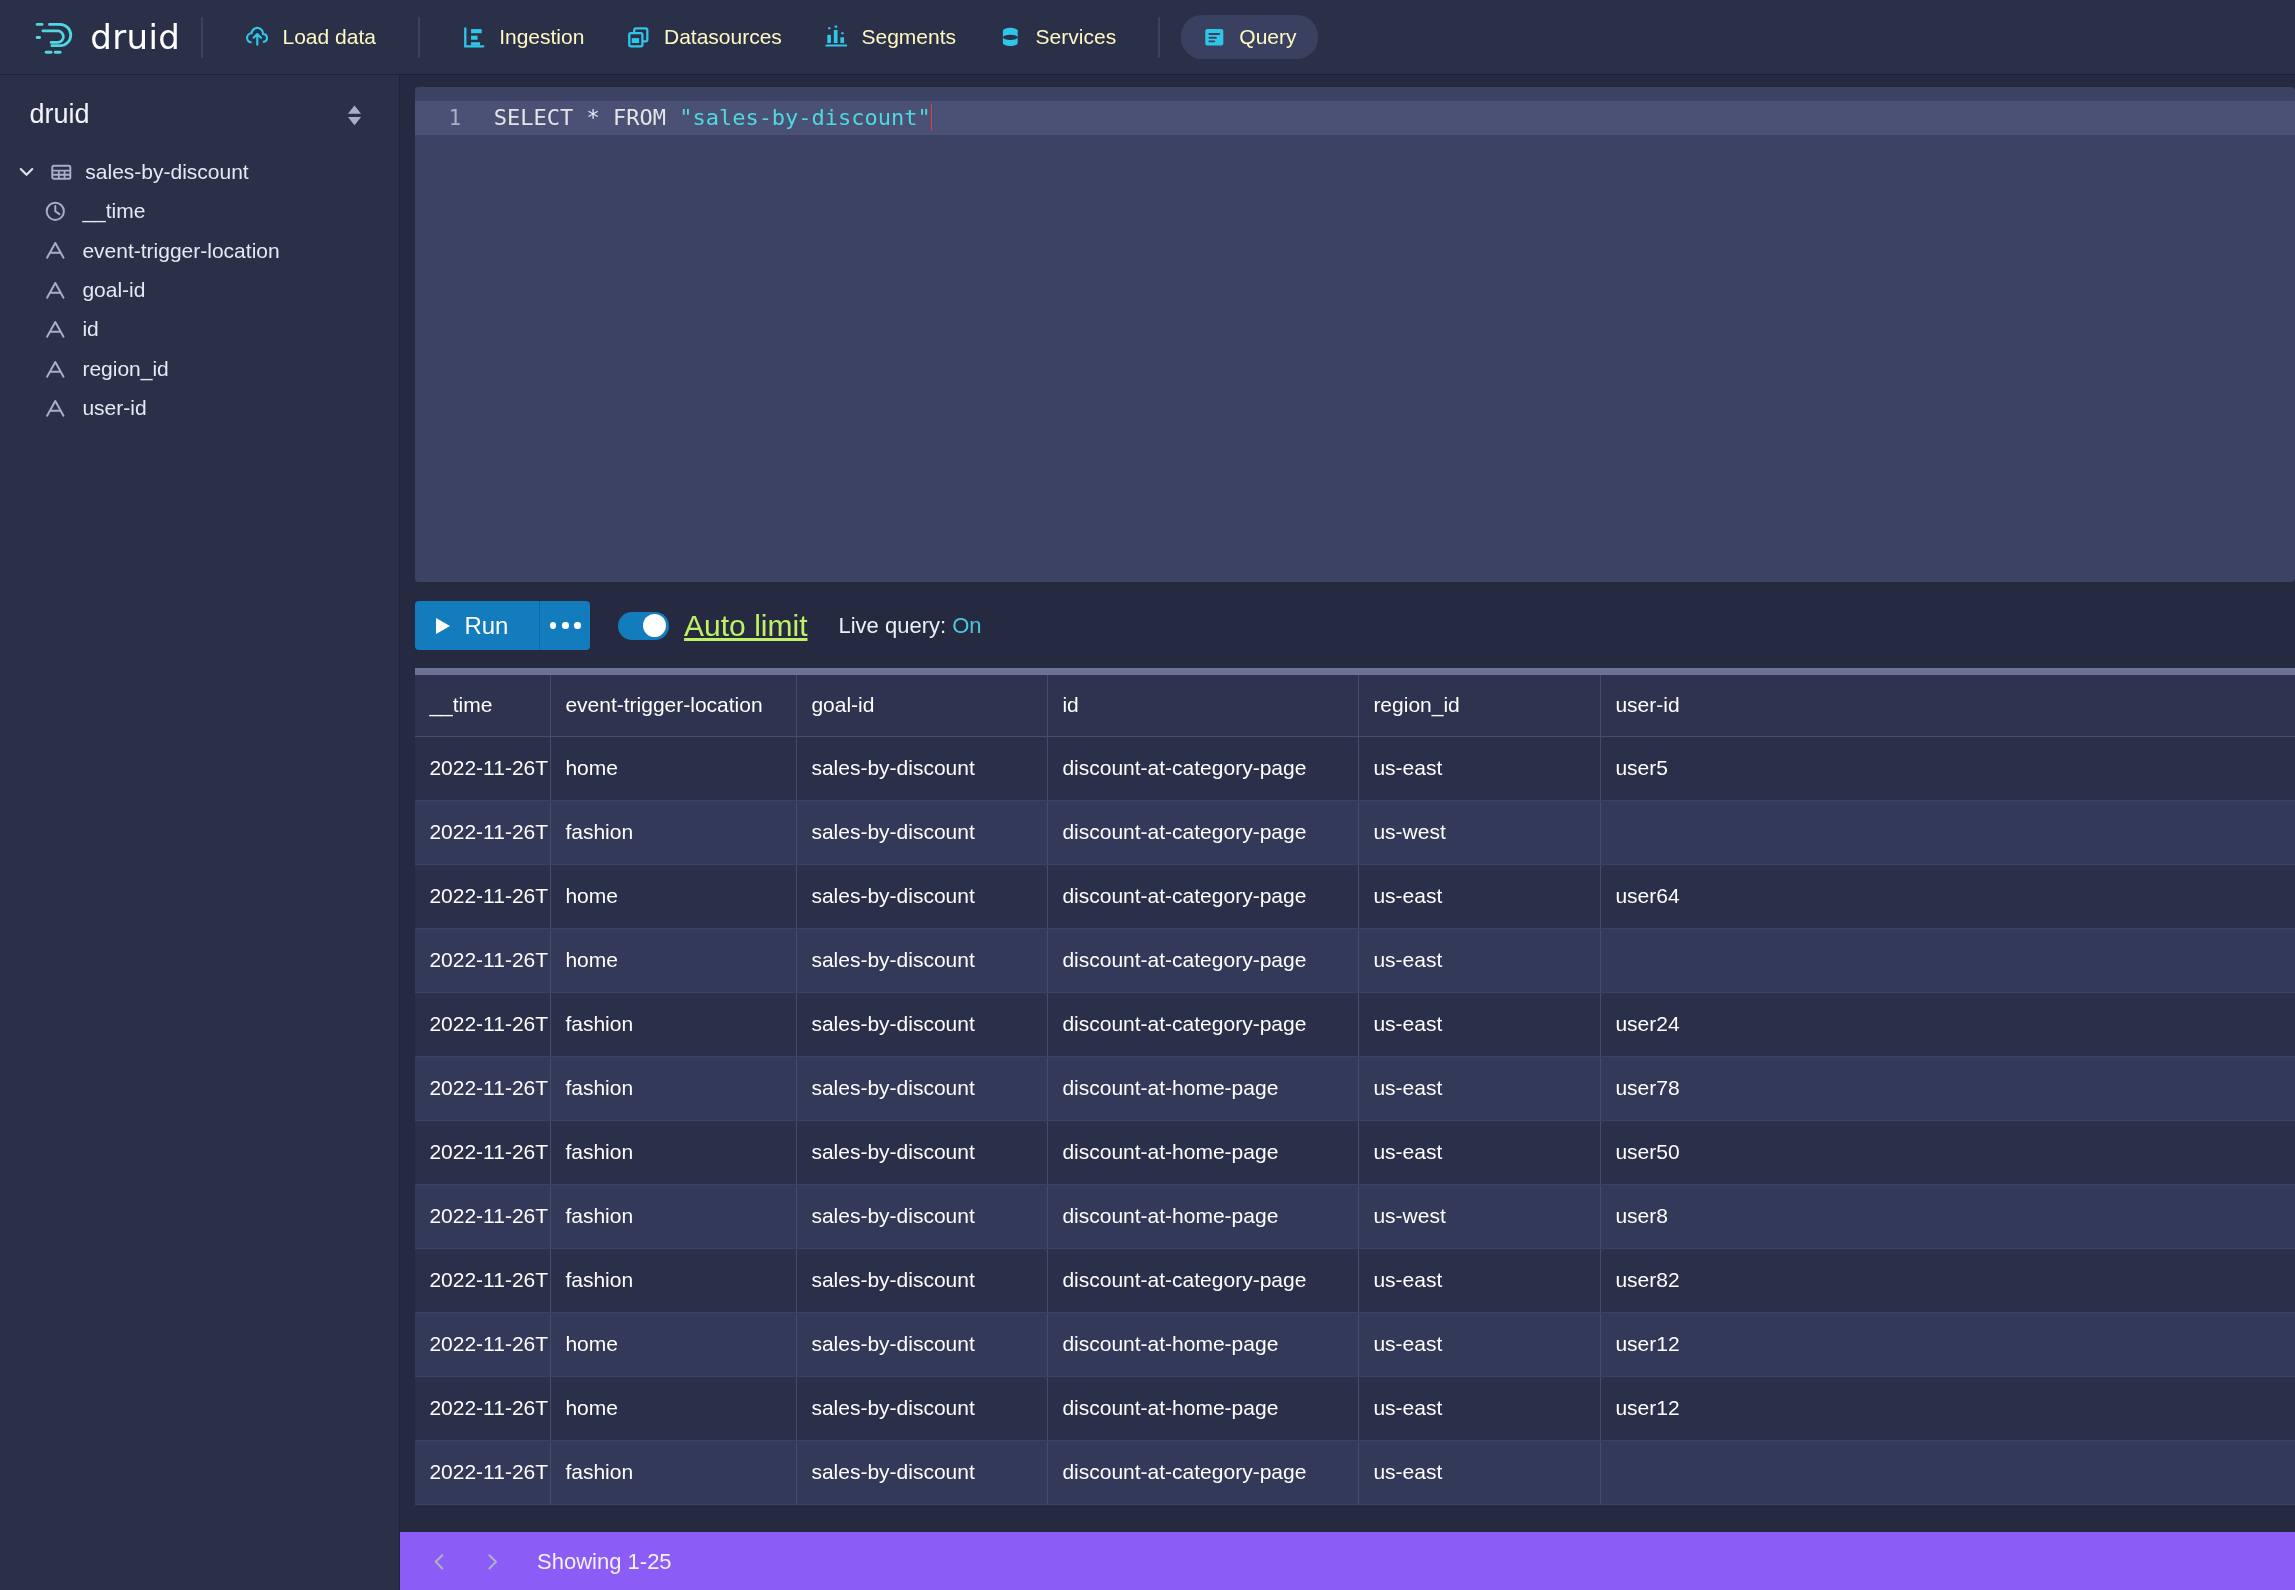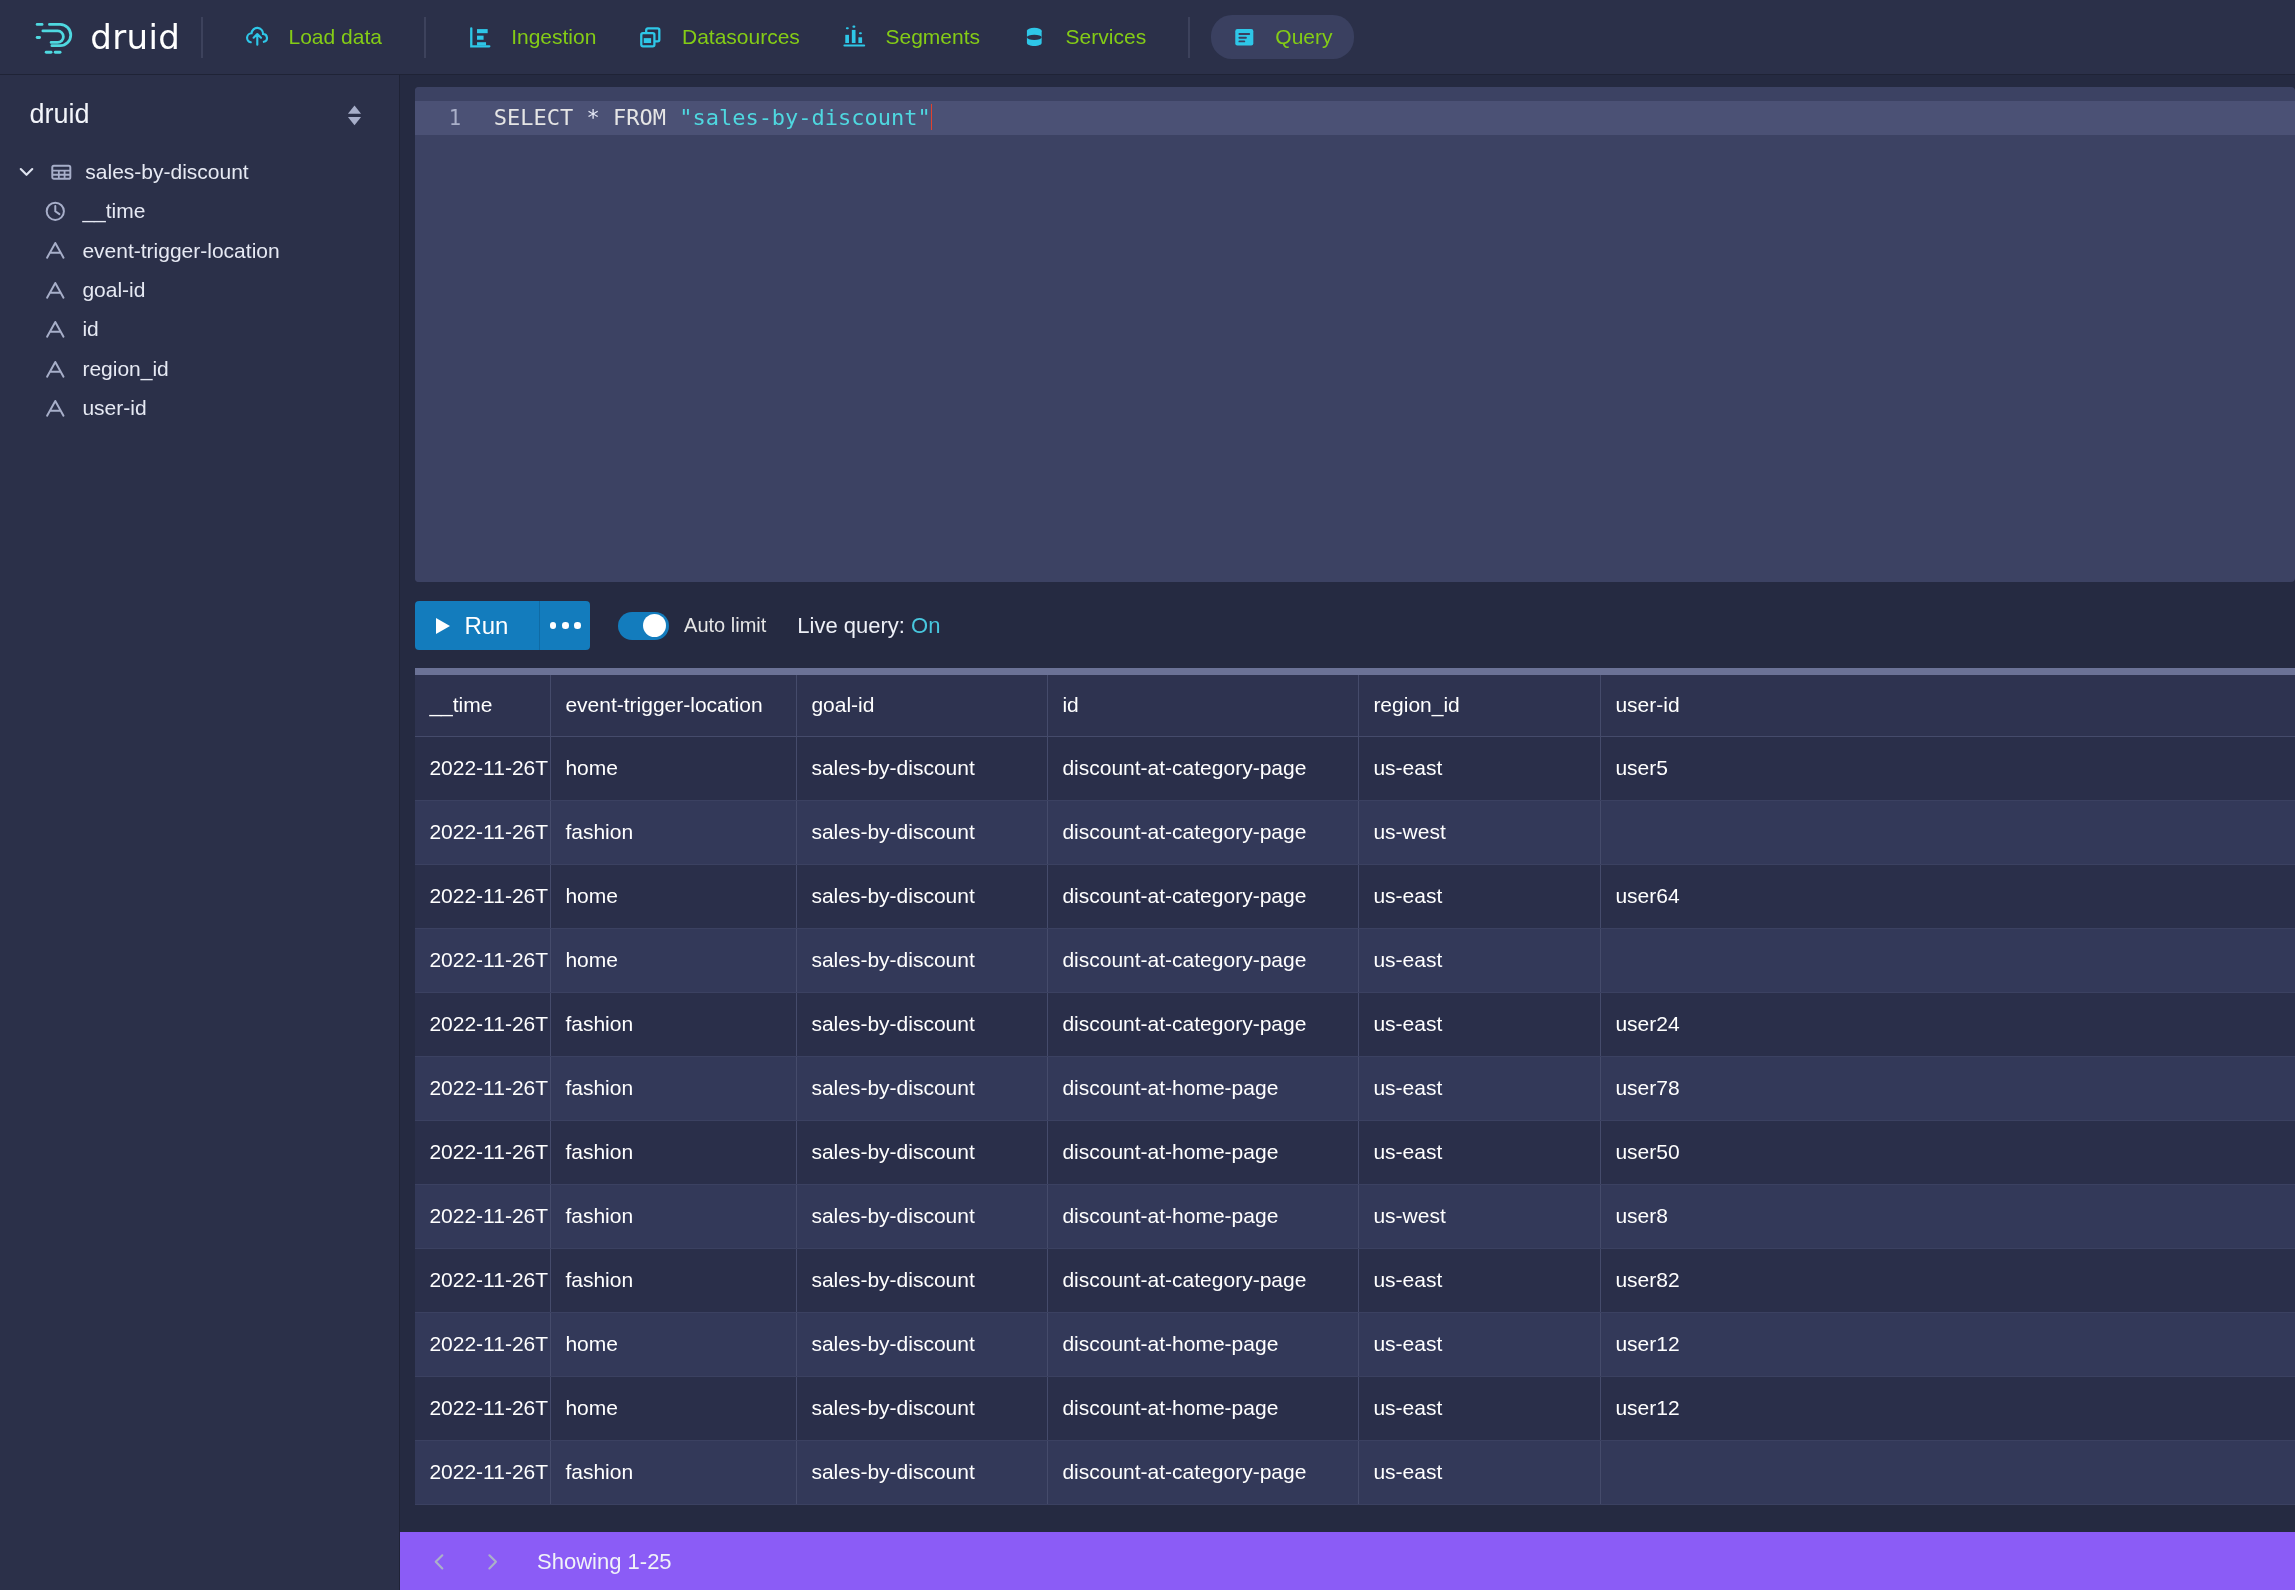--- a/index.html
+++ b/index.html
@@ -21,23 +21,23 @@
   }
   .brand { display: flex; align-items: center; gap: 11.5px; padding-left: 14.7px; }
   .brand-logo { width: 46px; height: 41px; flex: 0 0 46px; }
   .brand-word {
     font-size: 34px; color: #ffffff; letter-spacing: 0.4px;
     font-family: "DejaVu Sans", sans-serif; font-weight: 400;
   }
   .nav-sep { width: 1.6px; height: 41px; background: #3d425c; margin: 0 21px; }
   .nav-items { display: flex; align-items: center; }
   .nav-item {
-    display: flex; align-items: center; gap: 19px;
+    display: flex; align-items: center; gap: 13px;
     padding: 9.8px 21px; border-radius: 21px;
-    color: #84cc16; font-size: 21px; cursor: pointer;
+    color: #fef9c3; font-size: 21px; cursor: pointer;
     white-space: nowrap;
   }
   .nav-item.active { background: #3a4060; }
   .nav-icon { width: 24.6px; height: 24.6px; flex: 0 0 24.6px; display:block; }
 
   
   .main { flex: 1 1 auto; display: flex; min-height: 0; }
 
   
   .sidebar {
@@ -122,21 +122,21 @@
 
   .switch-wrap { display: flex; align-items: center; gap: 14.7px; margin-left: 28px; cursor:pointer; }
   .switch {
     width: 51px; height: 28px; border-radius: 14px; background: #137cbd;
     position: relative; flex: 0 0 51px;
   }
   .switch .knob {
     position: absolute; top: 2.5px; left: 24.6px;
     width: 23px; height: 23px; border-radius: 50%; background: #fff;
   }
-  .tb-label { color: #e5e5e5; font-size: 20px; white-space: nowrap; }
+  .tb-label { color: #bef264; font-size: 30px; white-space: nowrap; text-decoration: underline; }
   .live { margin-left: 31px; color: #eef0f7; font-size: 22px; white-space: nowrap; }
   .live b { color: #48c7de; font-weight: 400; }
 
   
   .results { flex: 1 1 auto; display: flex; flex-direction: column; min-height: 0; padding-left: 14.7px; }
   .splitter { height: 6.6px; background: #6b7296; }
   .grid-head, .grid-row { display: flex; }
   .grid-head {
     background: #2e3350; height: 62px;
     border-bottom: 0.8px solid #454b6b;

